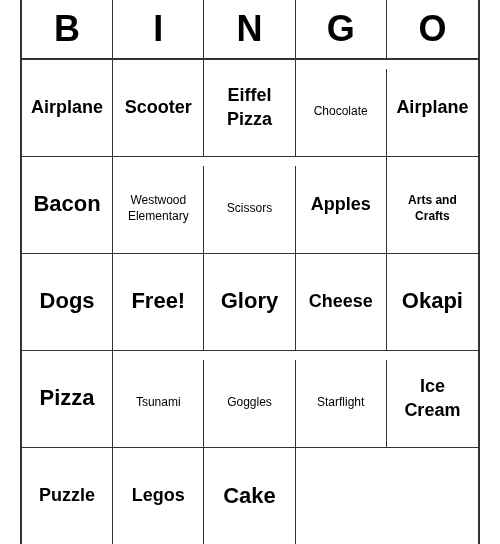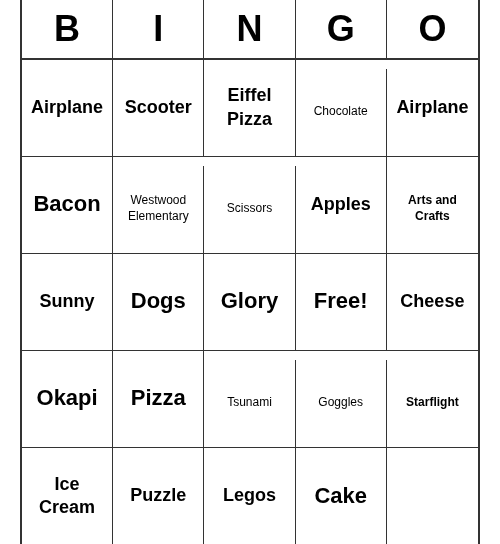--- a/index.html
+++ b/index.html
@@ -102,24 +102,23 @@
   <div class="bingo-cell medium-text">Airplane</div>
       <div class="bingo-cell medium-text">Scooter</div>
       <div class="bingo-cell medium-text">Eiffel Pizza</div>
       <div class="bingo-cell small-text">Chocolate</div>
       <div class="bingo-cell medium-text">Airplane</div>
       <div class="bingo-cell large-text">Bacon</div>
       <div class="bingo-cell small-text">Westwood Elementary</div>
       <div class="bingo-cell small-text">Scissors</div>
       <div class="bingo-cell medium-text">Apples</div>
       <div class="bingo-cell small-text">Arts and Crafts</div>
-      <div class="bingo-cell medium-text">Sunny</div>
       <div class="bingo-cell large-text">Dogs</div>
+      <div class="bingo-cell large-text">Free!</div>
       <div class="bingo-cell large-text">Glory</div>
-      <div class="bingo-cell large-text">Free!</div>
       <div class="bingo-cell medium-text">Cheese</div>
       <div class="bingo-cell large-text">Okapi</div>
       <div class="bingo-cell large-text">Pizza</div>
       <div class="bingo-cell small-text">Tsunami</div>
       <div class="bingo-cell small-text">Goggles</div>
       <div class="bingo-cell small-text">Starflight</div>
       <div class="bingo-cell medium-text">Ice Cream</div>
       <div class="bingo-cell medium-text">Puzzle</div>
       <div class="bingo-cell medium-text">Legos</div>
       <div class="bingo-cell large-text">Cake</div>

